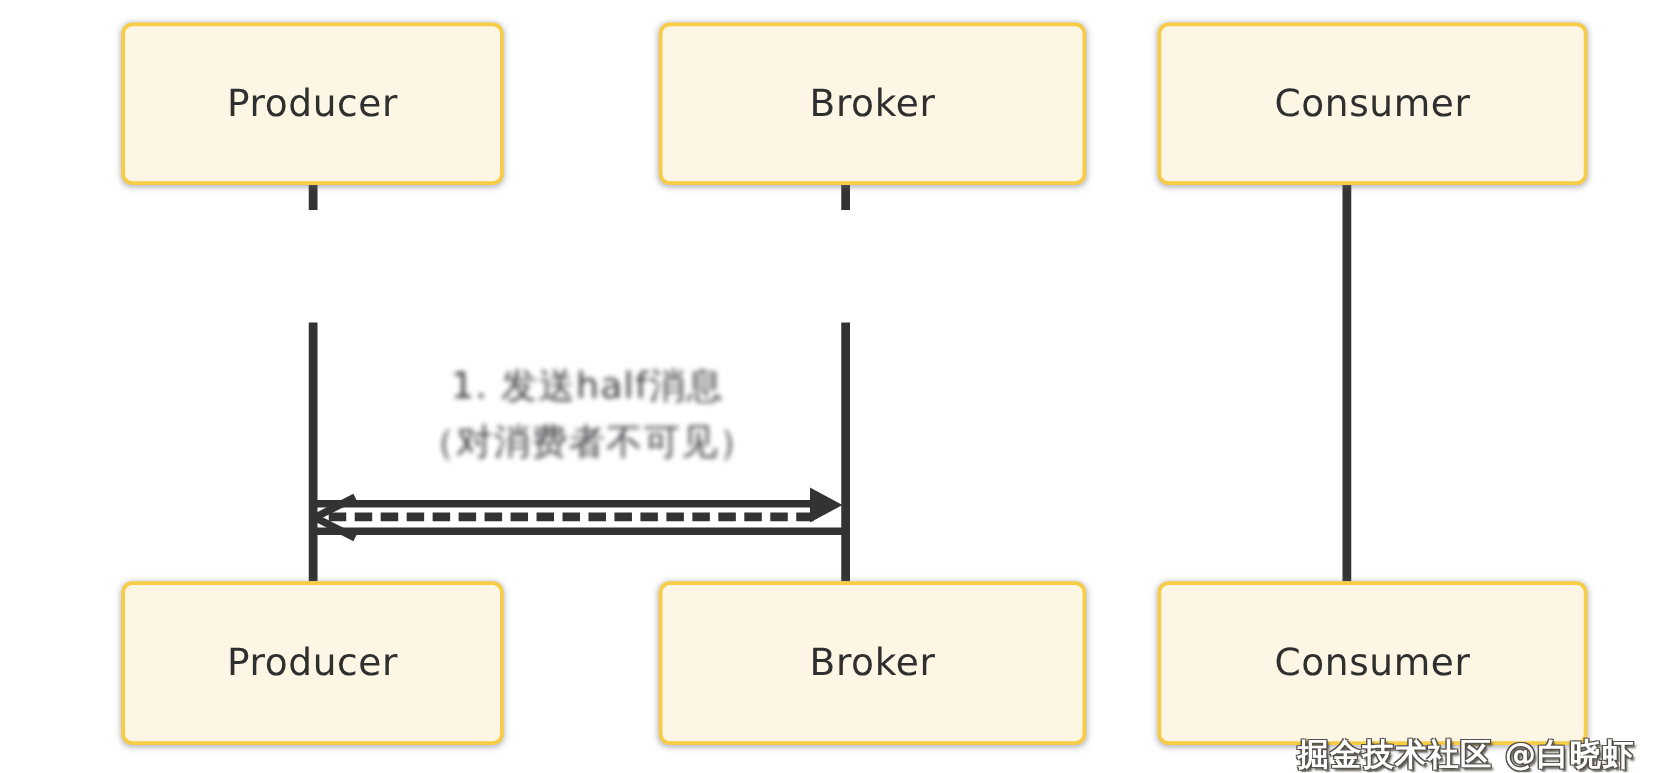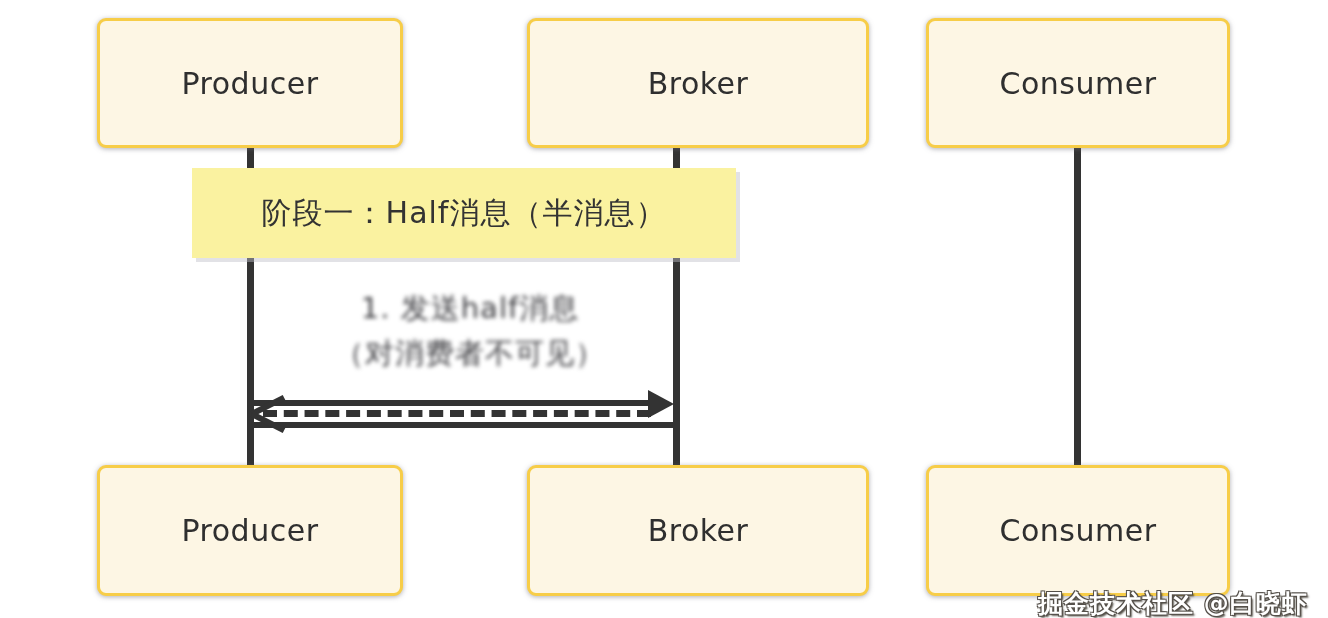--- a/index.html
+++ b/index.html
@@ -28,21 +28,21 @@
     justify-content: center;
     font-size: 30px;
     color: #2F2F2F;
     box-shadow: 0 1px 5px rgba(110,110,120,0.55);
     letter-spacing: 0.5px;
   }
   .row-top { top: 18px; }
   .row-bottom { top: 465px; height: 131px; }
   .pos-producer { left: 97px;  width: 306px; }
   .pos-broker   { left: 527px; width: 342px; }
-  .pos-consumer { left: 926px; width: 304px; }
+  .pos-consumer { left: 926px; width: 344px; }
 
   
   .vline {
     position: absolute;
     width: 7px;
     background: #333333;
   }
   .producer-x { left: 247px; }
   .broker-x   { left: 673px; }
   .consumer-x { left: 1074px; }
@@ -167,23 +167,20 @@
   <div class="actor-box row-bottom pos-producer">
     <span>Producer</span>
   </div>
   <div class="actor-box row-bottom pos-broker">
     <span>Broker</span>
   </div>
   <div class="actor-box row-bottom pos-consumer">
     <span>Consumer</span>
   </div>
 
-  <div class="phase-label">
-    <span>阶段一：Half消息（半消息）</span>
-  </div>
 
   <div class="annotation">
     <div>1. 发送half消息</div>
     <div>（对消费者不可见）</div>
   </div>
 
   <div class="watermark">掘金技术社区 @白晓虾</div>
 
 </div>
 

